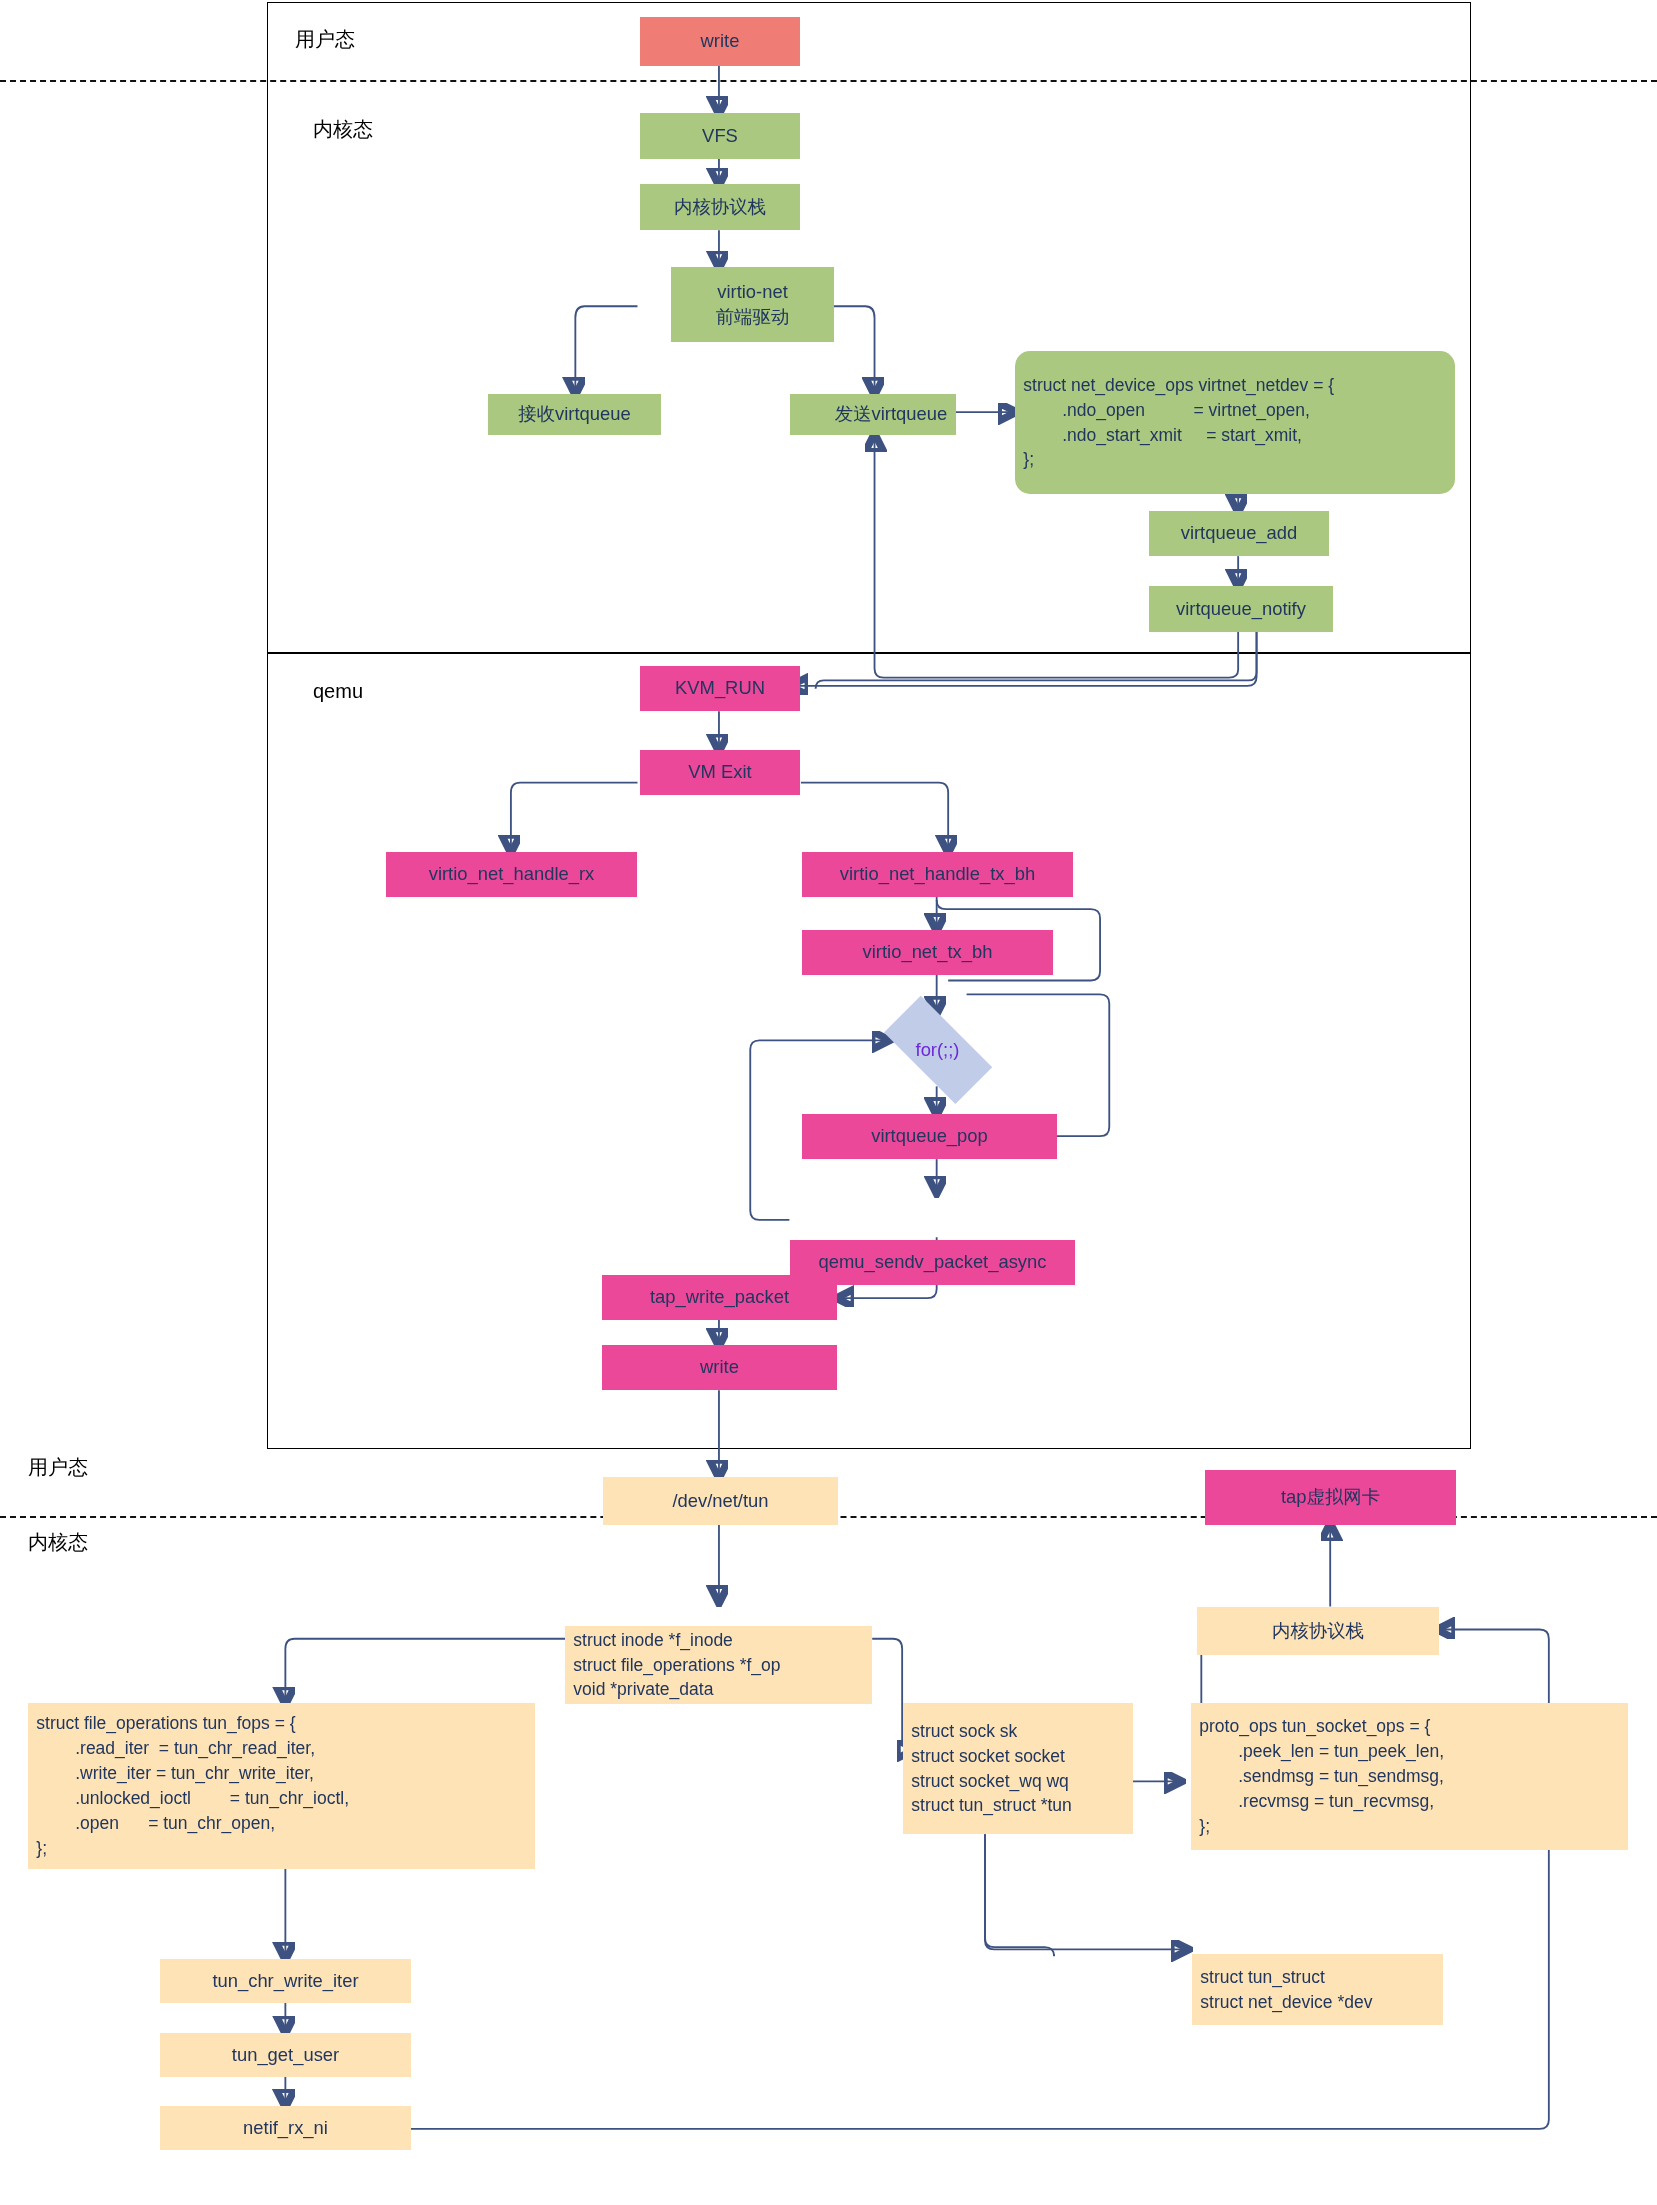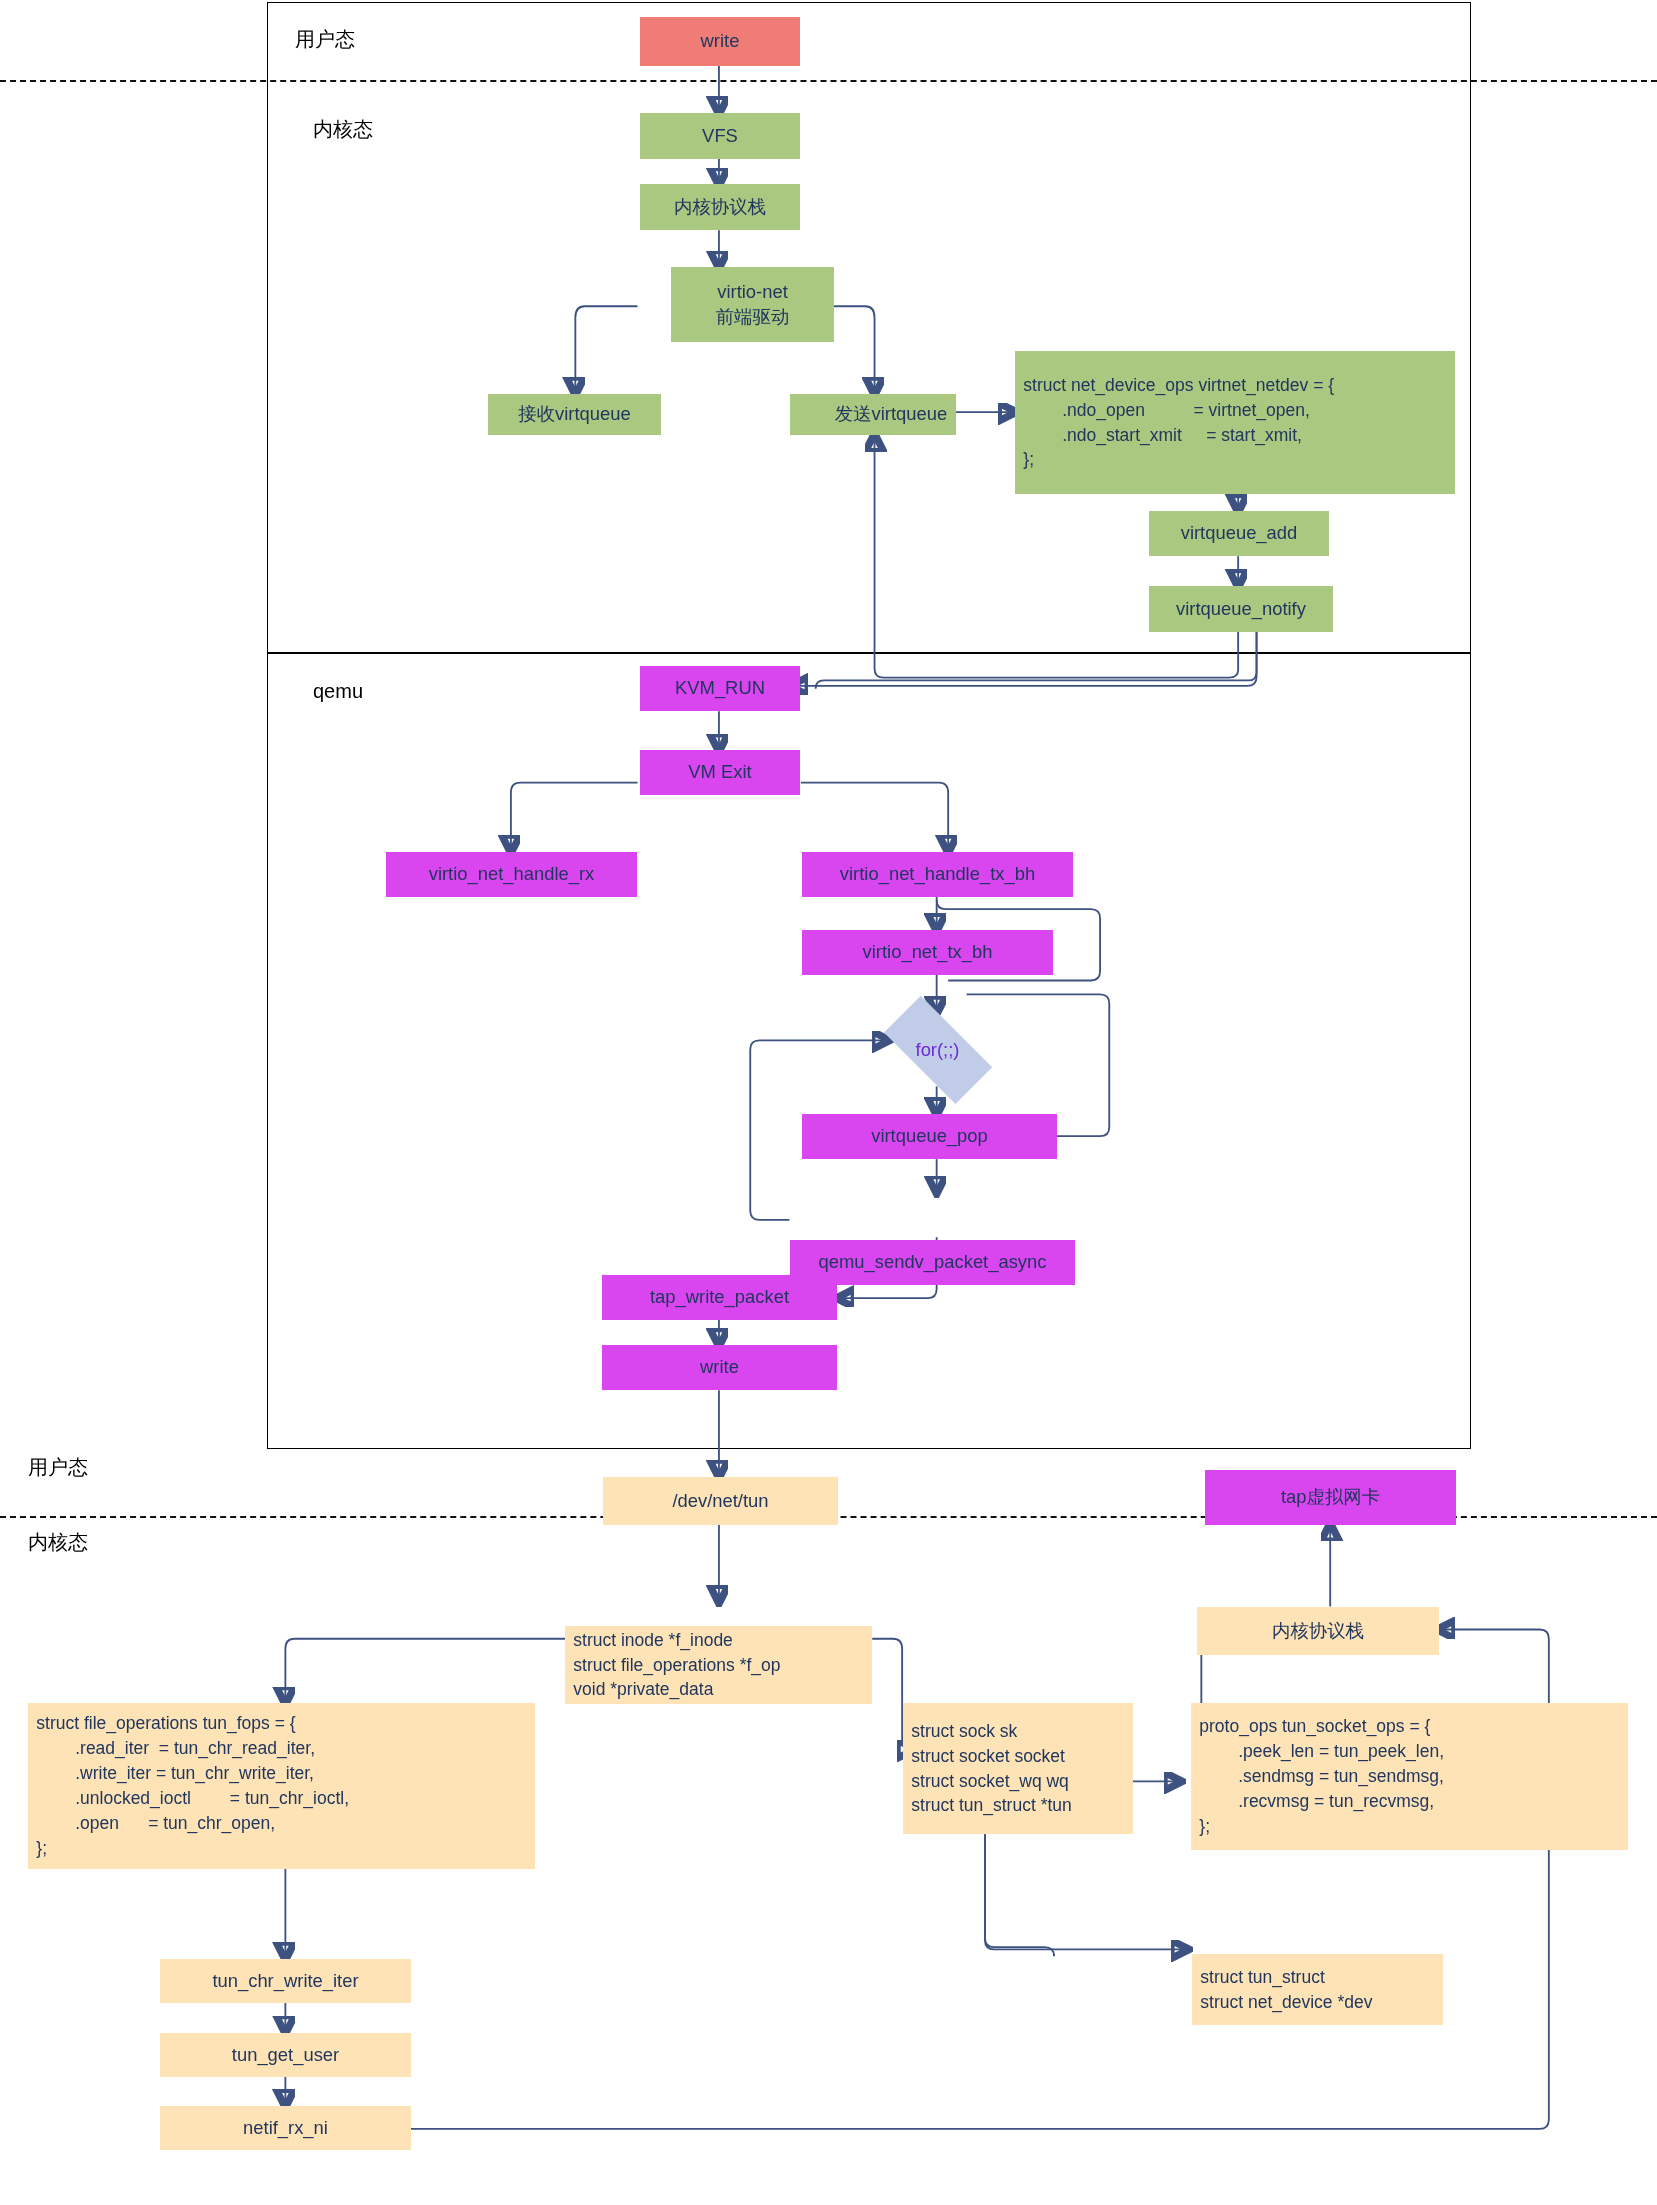--- a/index.html
+++ b/index.html
@@ -19,21 +19,21 @@
     justify-content:center;
     text-align:center;
     color:#21365f;
     font-size:18.4px;
     line-height:1.35;
     white-space:pre;
     z-index:5;
   }
   .red{background:#ef7d75;}
   .green{background:#aac880;}
-  .blue{background:#d946ef;}
+  .blue{background:#ec4899;}
   .orange{background:#fde3b5;}
   .code{
     justify-content:flex-start;
     text-align:left;
     padding:6.4px 8.3px;
     font-size:17.5px;
     line-height:1.42;
   }
   .plain{background:transparent;color:#000000;font-size:20px;}
   .diamond{
@@ -180,21 +180,21 @@
 
   <div class="node green" style="left:640px;top:184px;width:160px;height:46px;">内核协议栈</div>
 
   <div class="node green" style="left:638px;top:267px;width:163px;height:75px;margin-left:33px;">virtio-net
 前端驱动</div>
 
   <div class="node green" style="left:488px;top:394px;width:173px;height:41px;">接收virtqueue</div>
 
   <div class="node green" style="left:790px;top:394px;width:166px;height:41px;padding-left:36px;">发送virtqueue</div>
 
-  <div class="node green code" style="left:1015px;top:351px;width:440px;height:143px;">struct net_device_ops virtnet_netdev = {
+  <div class="node green code" style="left:1015px;top:351px;width:440px;height:143px;border-radius:15px;">struct net_device_ops virtnet_netdev = {
         .ndo_open          = virtnet_open,
         .ndo_start_xmit     = start_xmit,
 };</div>
 
   <div class="node green" style="left:1149px;top:511px;width:180px;height:45px;">virtqueue_add</div>
 
   <div class="node green" style="left:1149px;top:586px;width:184px;height:46px;">virtqueue_notify</div>
 
   <div class="node blue" style="left:640px;top:666px;width:160px;height:45px;">KVM_RUN</div>
 

